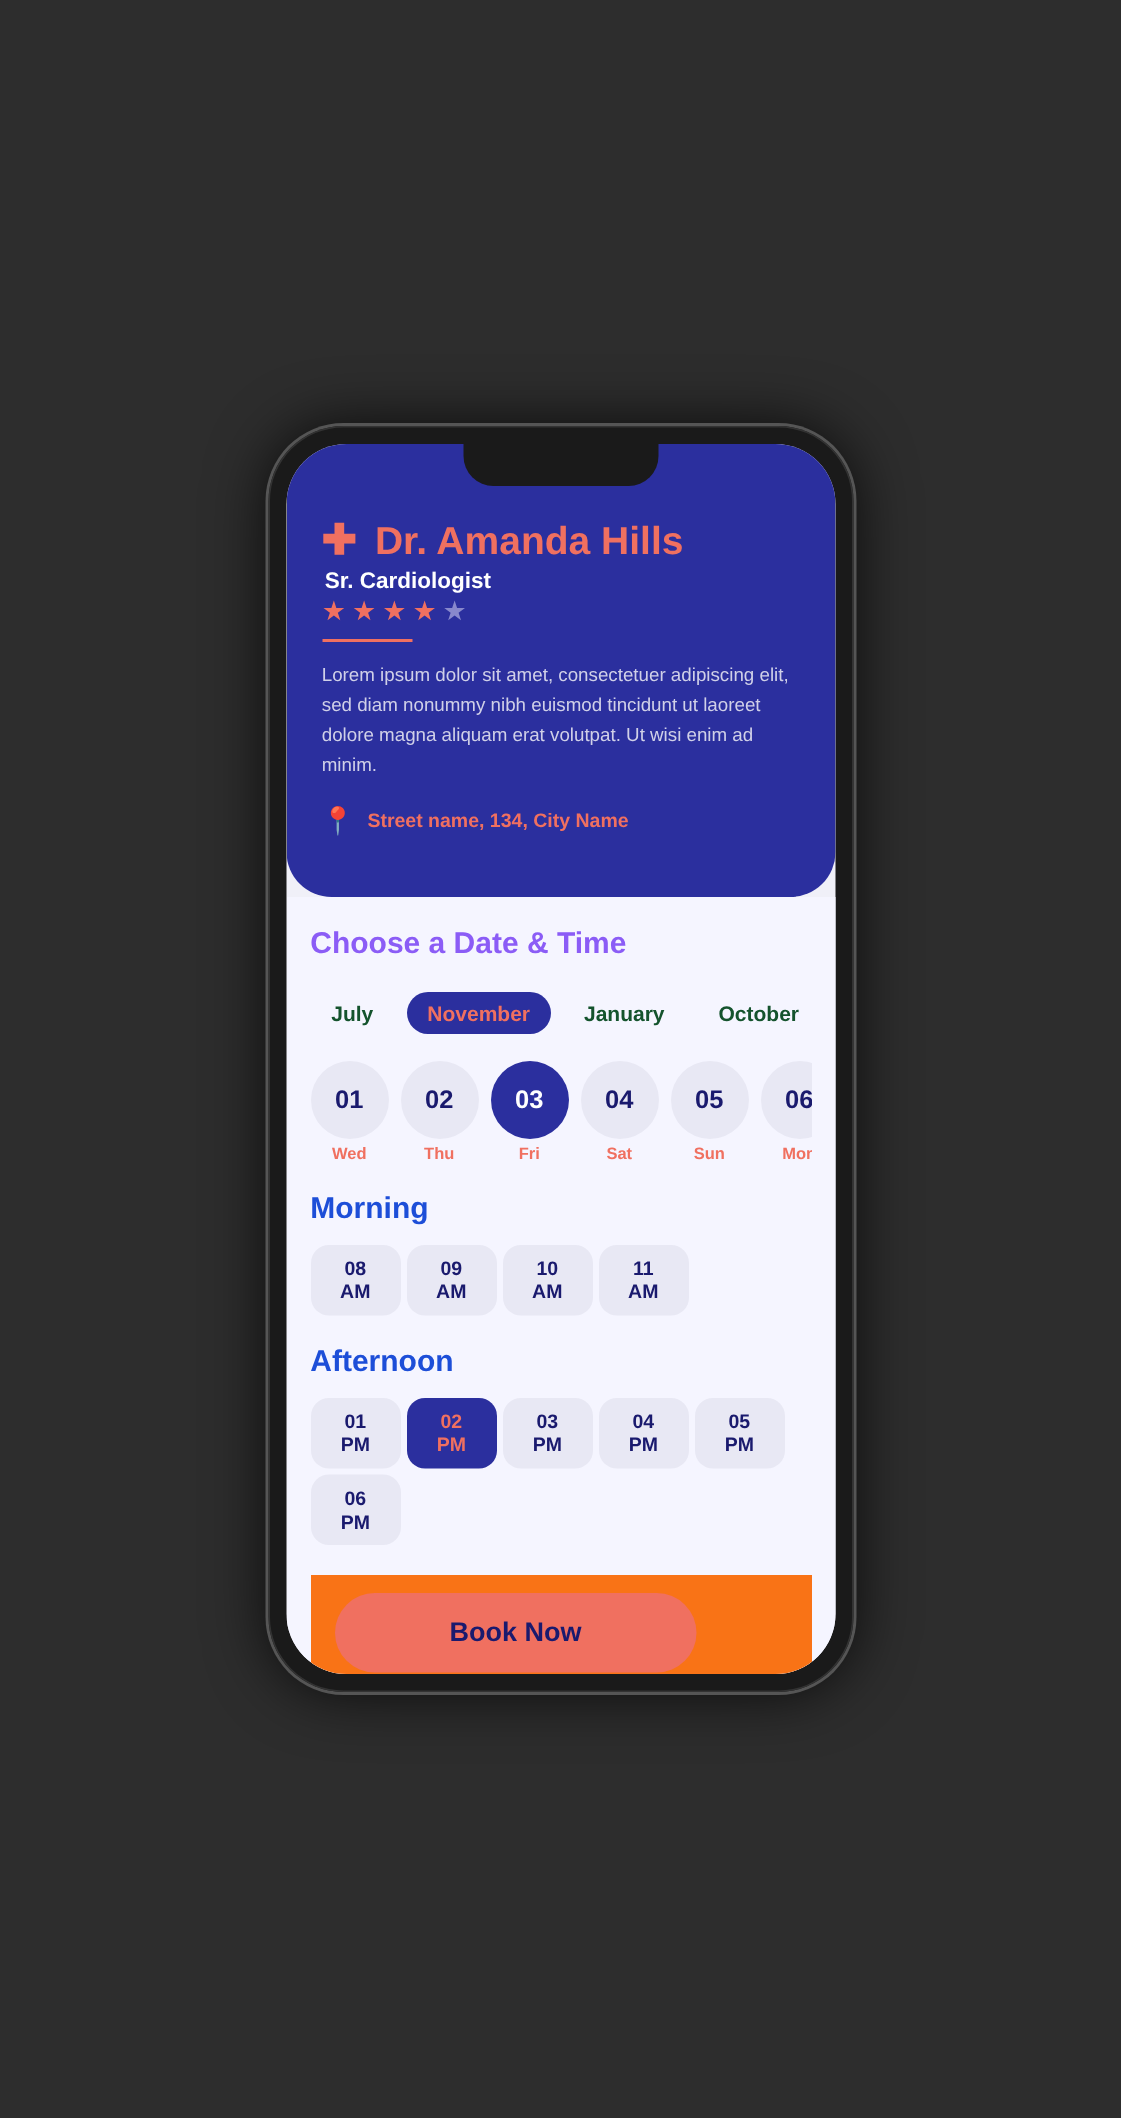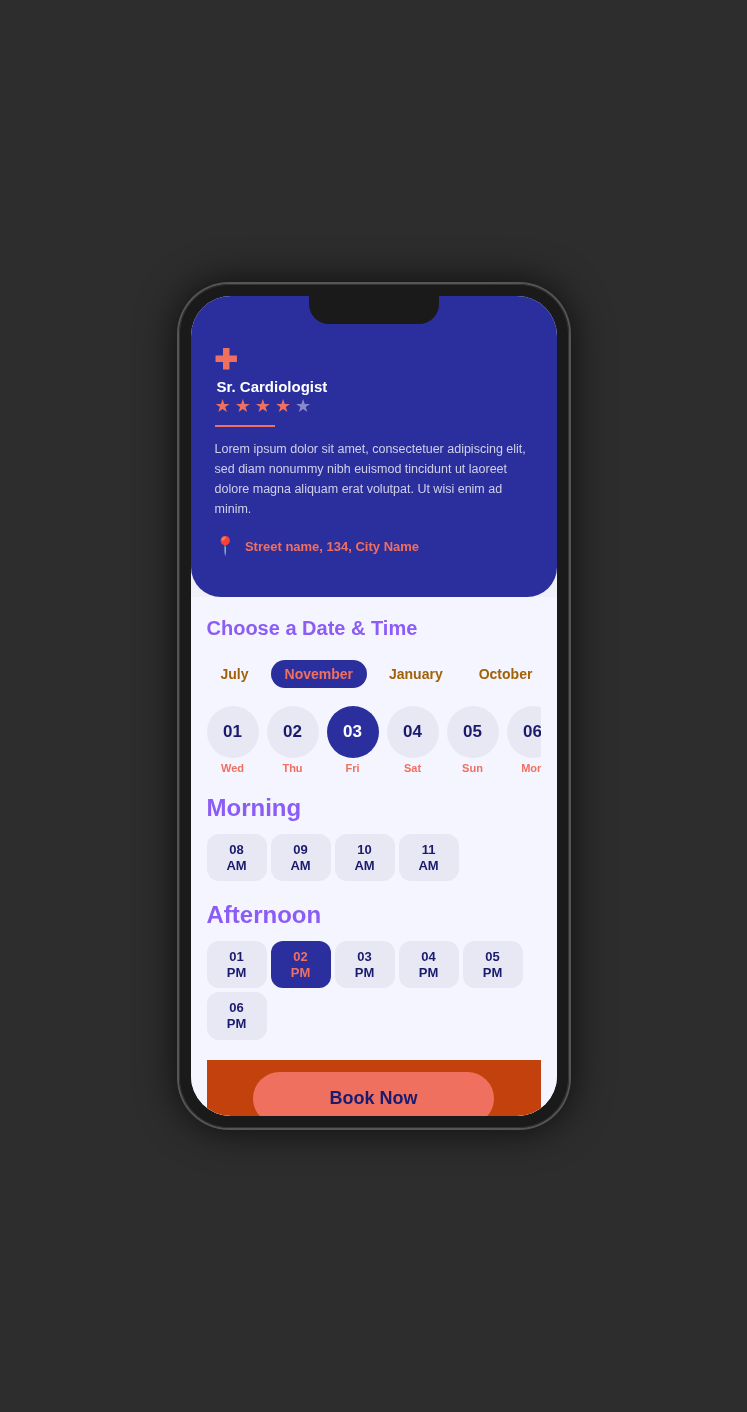--- a/index.html
+++ b/index.html
@@ -151,21 +151,21 @@
       display: flex;
       gap: 8px;
       margin-bottom: 18px;
       overflow-x: auto;
     }
     .month-tabs::-webkit-scrollbar { display: none; }
 
     .month-tab {
       font-size: 14px;
       font-weight: 600;
-      color: #a16207;
+      color: #14532d;
       padding: 6px 14px;
       border-radius: 20px;
       white-space: nowrap;
       cursor: pointer;
       background: transparent;
       border: none;
     }
 
     .month-tab.active {
       background: #2b2f9e;
@@ -209,22 +209,22 @@
     }
 
     .day-label {
       font-size: 11px;
       font-weight: 600;
       color: #f07060;
     }
 
     
     .time-section-title {
-      color: #8b5cf6;
-      font-size: 24px;
+      color: #1d4ed8;
+      font-size: 20px;
       font-weight: 800;
       margin-bottom: 12px;
     }
 
     .time-row {
       display: flex;
       gap: 4px;
       margin-bottom: 20px;
       flex-wrap: wrap;
     }
@@ -249,23 +249,22 @@
       line-height: 1.2;
     }
 
     .time-chip.active .time-text {
       color: #f07060;
     }
 
     
     .book-btn-container {
       padding: 12px 16px 20px 16px;
-      background: #c2410c;
-      display: flex;
-      justify-content: center;
+      background: #f97316;
+      display: flex;
     }
 
     .book-btn {
       background: #f07060;
       color: #1a1a6e;
       font-size: 18px;
       font-weight: 800;
       padding: 16px 60px;
       border-radius: 30px;
       border: none;
@@ -276,20 +275,21 @@
 </head>
 <body>
 
 <div class="phone-frame">
   <div class="notch"></div>
   <div class="phone-screen">
 
     <div class="doctor-header">
       <div class="doctor-name-row">
         <span class="plus-icon">✚</span>
+        <span class="doctor-name">Dr. Amanda Hills</span>
       </div>
       <div class="doctor-title">Sr. Cardiologist</div>
       <div class="stars-row">
         <span class="star">★</span>
         <span class="star">★</span>
         <span class="star">★</span>
         <span class="star">★</span>
         <span class="star empty">★</span>
       </div>
       <div class="divider"></div>

